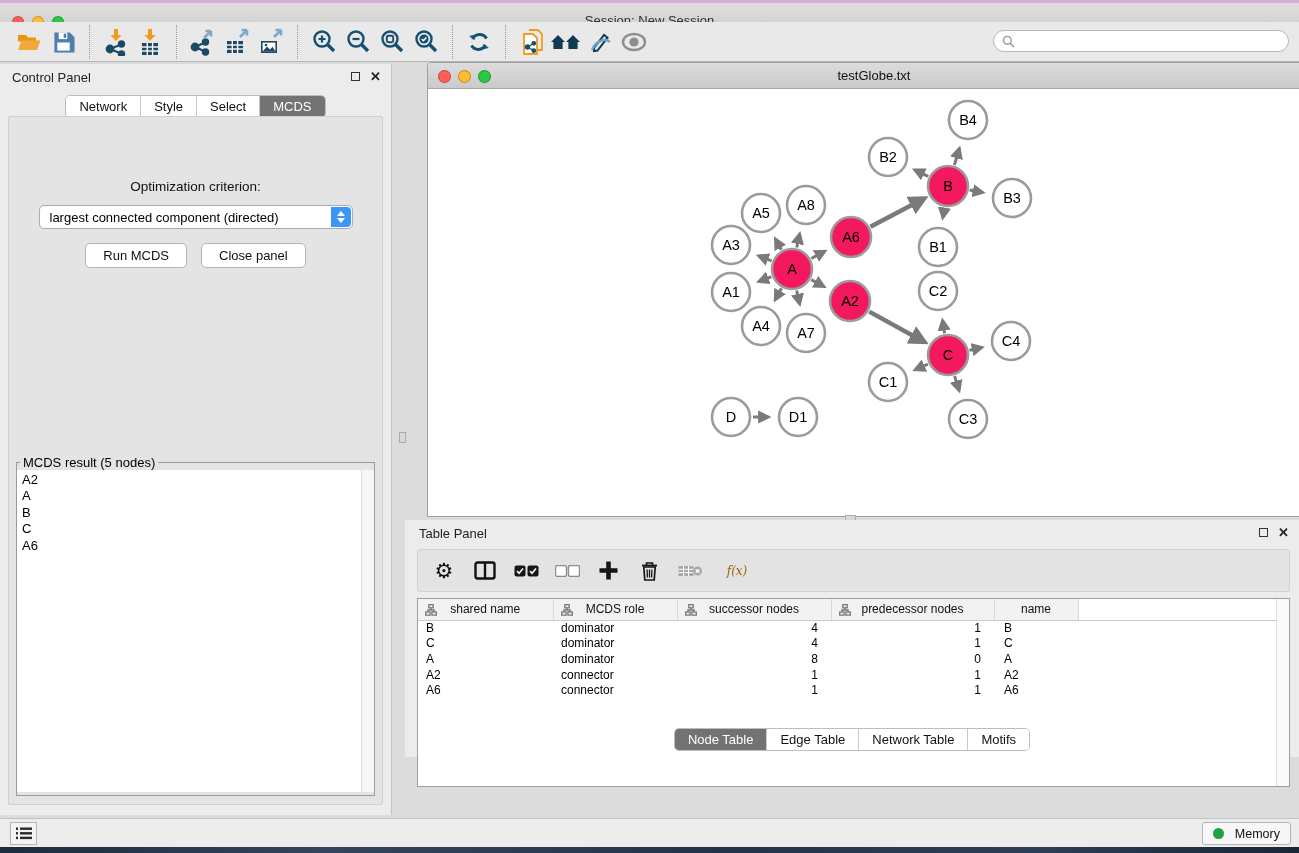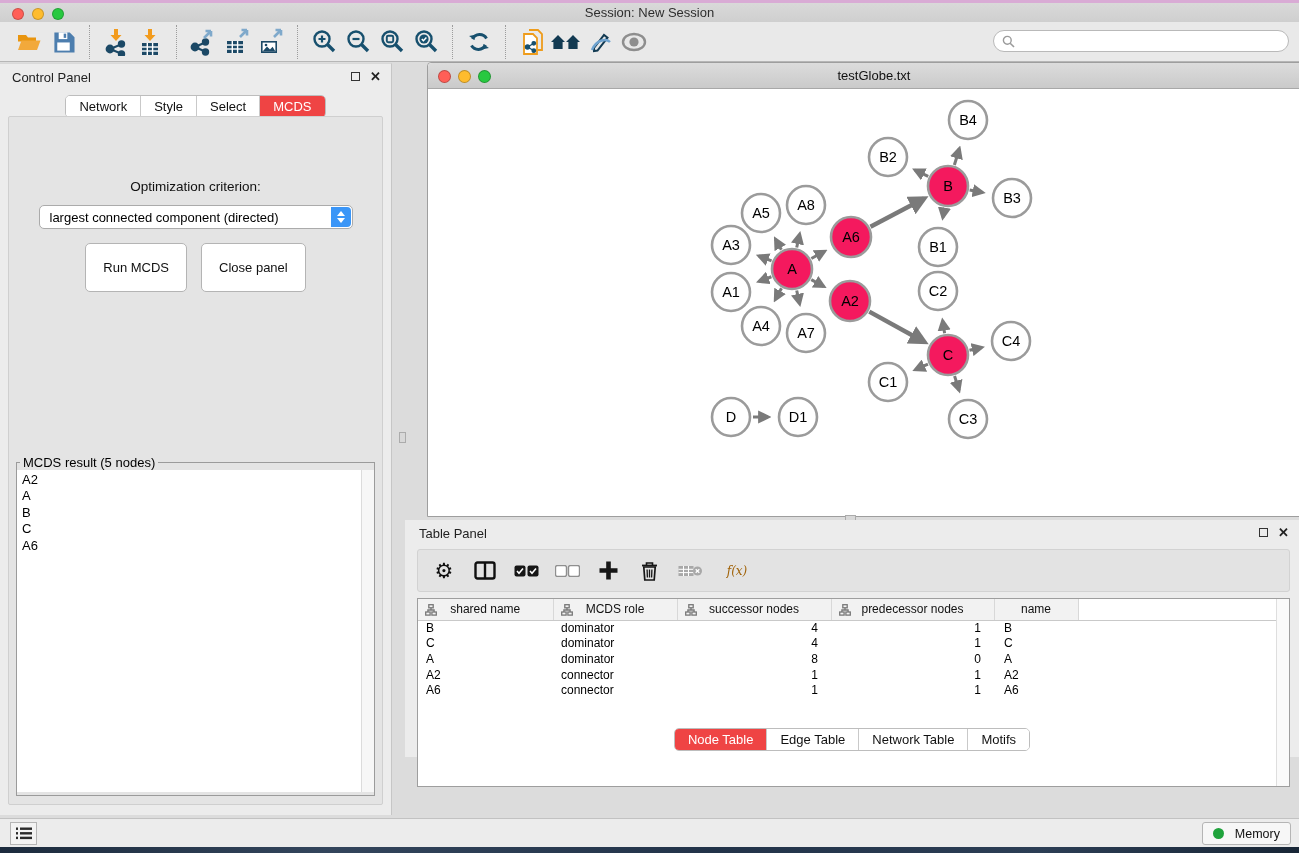--- a/index.html
+++ b/index.html
@@ -6,21 +6,21 @@
   html,body { width:1299px; height:853px; }
   body {
     position: relative; overflow: hidden;
     background:#DCDCDC;
     font-family:"Liberation Sans", sans-serif;
     color:#111;
     -webkit-font-smoothing: antialiased;
   }
   
   .top-accent { position:absolute; left:0; top:0; width:100%; height:3px; background:#D9ABD5; }
-  .titlebar { position:absolute; left:0; top:3px; width:100%; height:19px;
+  .titlebar { position:absolute; left:0; top:11px; width:100%; height:19px;
     background:linear-gradient(#D9D9D9,#CFCFCF); }
   .traffic { position:absolute; top:5px; left:12px; display:flex; gap:8px; }
   .light { width:12px; height:12px; border-radius:50%; border:0.5px solid rgba(0,0,0,.2); }
   .light.red{background:#FF5F57}.light.yellow{background:#FEBC2E}.light.green{background:#28C840}
   .titlebar .wtitle { position:absolute; left:0; right:0; top:2px; text-align:center; font-size:13px; color:#2E2E2E; }
   .toolbar { position:absolute; left:0; top:22px; width:100%; height:40px;
     background:#E9E9E9; border-bottom:1px solid #B6B6B6;
     display:flex; align-items:center; padding-left:12px; }
   .tb-sep { height:34px; border-left:1px dotted #9C9C9C; margin:0 9px; }
   .tbi { width:34px; height:32px; display:flex; align-items:center; justify-content:center; cursor:default; }
@@ -33,34 +33,34 @@
   .control-panel { position:absolute; left:0; top:63px; width:392px; height:752px;
     background:#ECECEC; border-right:1px solid #C6C6C6; border-top:1px solid #D8D8D8; }
   .panel-head { position:relative; height:26px; }
   .panel-head .ptitle { position:absolute; left:12px; top:6px; font-size:13px; color:#222; }
   .panel-icons { position:absolute; right:10px; top:7px; display:flex; gap:10px; align-items:center; }
   .float-ico { width:9px; height:9px; border:1.5px solid #333; background:transparent; display:inline-block; }
   .close-ico { font-size:13px; font-weight:bold; color:#222; line-height:11px; }
   .seg-tabs { display:inline-flex; border:1px solid #BDBDBD; border-radius:5px; overflow:hidden; background:#fff; }
   .seg { padding:3px 13px; font-size:13px; color:#111; border-left:1px solid #C9C9C9; background:#fff; cursor:default; }
   .seg:first-child { border-left:none; }
-  .seg.active { background:#ef4444; color:#fff;text-align:right; }
+  .seg.active { background:#737373; color:#fff;text-align:right; }
   .cp-tabrow { text-align:center; margin-top:5px; }
   .cp-content { position:absolute; left:8px; right:8px; top:52px; bottom:10px;
     background:#E4E4E4; border:1px solid #CFCFCF; border-radius:2px; text-align:center; padding-top:20px; }
   .opt-label { font-size:13.5px; color:#111;margin-top:42px; }
   .combo { position:relative; width:314px; height:24px; margin:11px auto 0; background:#fff;
     border:1px solid #ABABAB; border-radius:5px; text-align:left; }
   .combo .combo-text { position:absolute; left:10px; top:4px; font-size:13px; color:#000000; }
   .combo .stepper { position:absolute; right:1px; top:1px; bottom:1px; width:20px; background:#3B96F7;
     border-radius:0 4px 4px 0; display:flex; flex-direction:column; align-items:center; justify-content:center; gap:2px; }
   .tri-up { width:0; height:0; border-left:4px solid transparent; border-right:4px solid transparent; border-bottom:5px solid #fff; }
   .tri-dn { width:0; height:0; border-left:4px solid transparent; border-right:4px solid transparent; border-top:5px solid #fff; }
   .btn-row { margin-top:14px; display:flex; justify-content:center; gap:14px; }
-  .mac-btn { background:#FFFFFF; border:1px solid #B4B4B4; border-radius:5px; padding:16px 17px;
+  .mac-btn { background:#FFFFFF; border:1px solid #B4B4B4; border-radius:5px; padding:4px 17px;
     font-size:13px; color:#111; font-family:"Liberation Sans",sans-serif; }
   .result-fieldset { position:absolute; left:7px; right:7px; top:338px; bottom:8px;
     border:1px solid #9B9B9B; background:transparent; }
   .result-fieldset legend { font-size:13px; color:#000; padding:0 3px; margin-left:3px; text-align:left; }
   .list-wrap { position:relative; width:100%; height:calc(100% - 3px); background:#fff; overflow:hidden; }
   .scroll-track { position:absolute; right:0; top:0; bottom:0; width:13px; background:#F7F7F7; border-left:1px solid #DCDCDC; }
   .result-item { text-align:left; font-size:13px; padding-left:5px; line-height:16.4px; color:#000; }
   .list-wrap .pad-top { height:2px; }
   
   .net-window { position:absolute; left:427px; top:62px; width:894px; height:455px;

